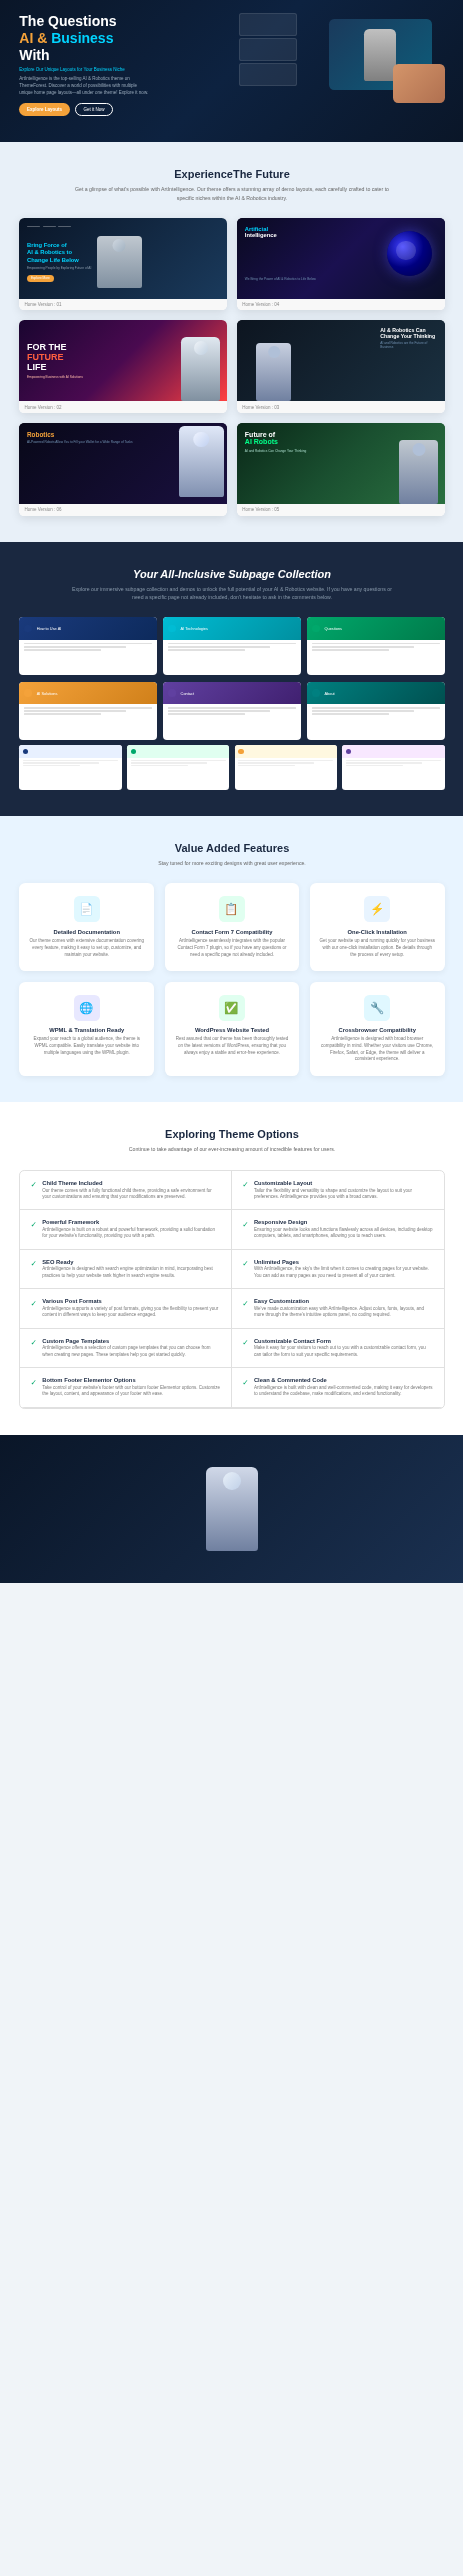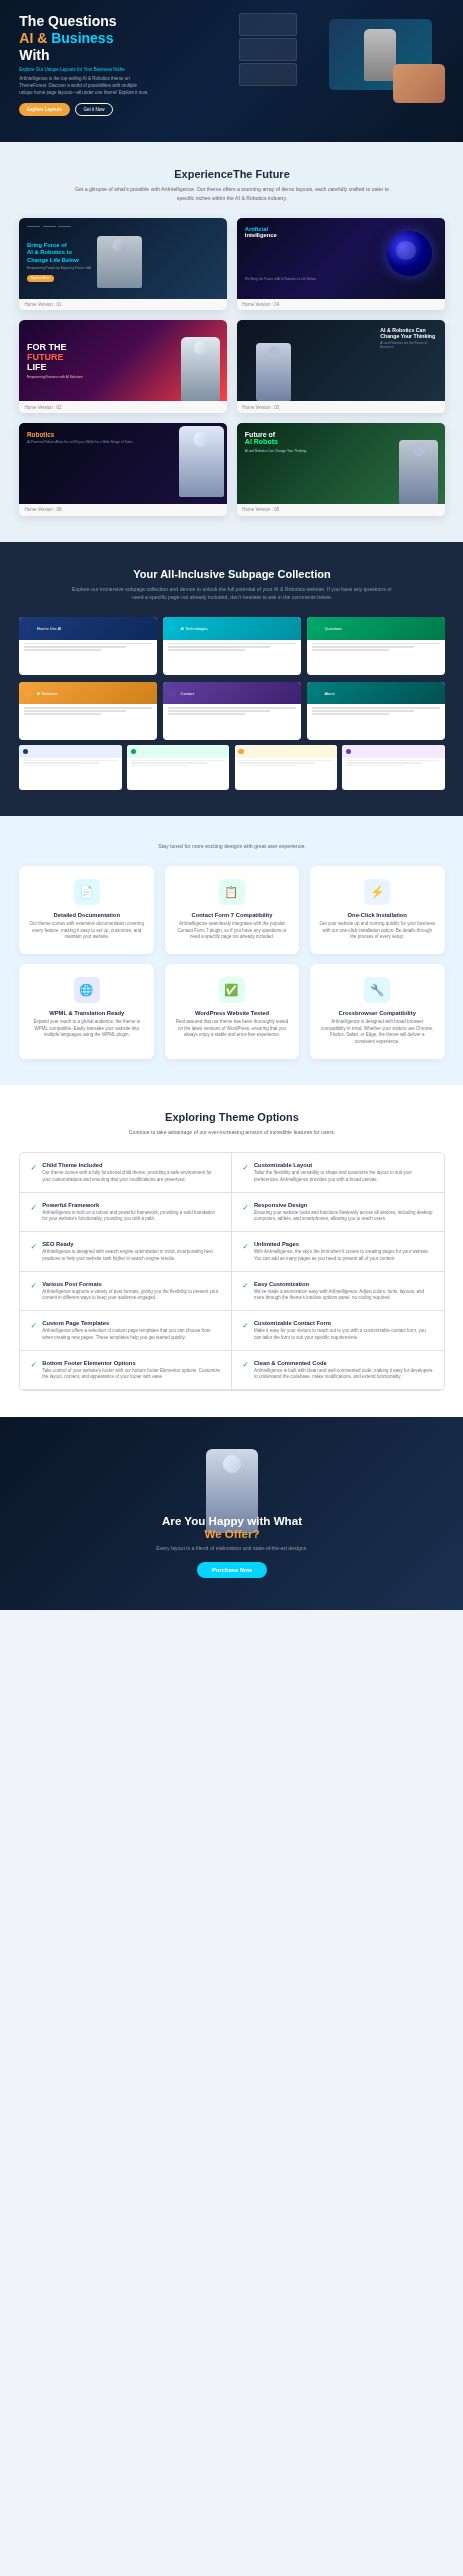--- a/index.html
+++ b/index.html
@@ -352,21 +352,21 @@
     .hv06-robot::before {
       content: '';
       position: absolute; top: 5.2px; left: 50%; transform: translateX(-50%);
       width: 15.5px; height: 15.5px;
       background: linear-gradient(135deg, #f0f4ff, #c0d0f0);
       border-radius: 50%;
     }
 
     
     .subpage-section { background: #1a2840; padding: 26px 19.3px; }
-    .subpage-section .section-header h2 { color: #fff; }
+    .subpage-section .section-header h2 { color: #fff; font-style: italic; }
     .subpage-section .section-header p { color: #89a; }
 
     .subpage-grid {
       display: grid;
       grid-template-columns: repeat(3, 1fr);
       gap: 6.4px;
       margin-top: 13px;
     }
     .subpage-item {
       background: #fff;
@@ -772,20 +772,21 @@
         <div class="ss-line w100"></div>
         <div class="ss-line w80"></div>
         <div class="ss-line w60"></div>
       </div>
     </div>
   </div>
 </section>
 
 <section class="features-section">
   <div class="section-header">
+    <h2>Value Added Features</h2>
     <p>Stay tuned for more exciting designs with great user experience.</p>
   </div>
 
   <div class="features-grid">
     <div class="feature-card">
       <div class="feature-icon cyan-bg">
         <span>📄</span>
       </div>
       <h3>Detailed Documentation</h3>
       <p>Our theme comes with extensive documentation covering every feature, making it easy to set up, customize, and maintain your website.</p>
@@ -917,22 +918,14 @@
       <div>
         <h4>Clean &amp; Commented Code</h4>
         <p>ArtIntelligence is built with clean and well-commented code, making it easy for developers to understand the codebase, make modifications, and extend functionality.</p>
       </div>
     </div>
   </div>
 </section>
 
 <section class="cta-section">
   <div class="cta-robot"></div>
-  <div class="cta-content">
-    <h2>
-      <span>Are You Happy with What</span><br>
-      <span class="orange">We Offer?</span>
-    </h2>
-    <p>Every layout is a blend of elaboration and state-of-the-art designs.</p>
-    <button class="cta-btn">Purchase Now</button>
-  </div>
 </section>
 
 
 </body></html>

